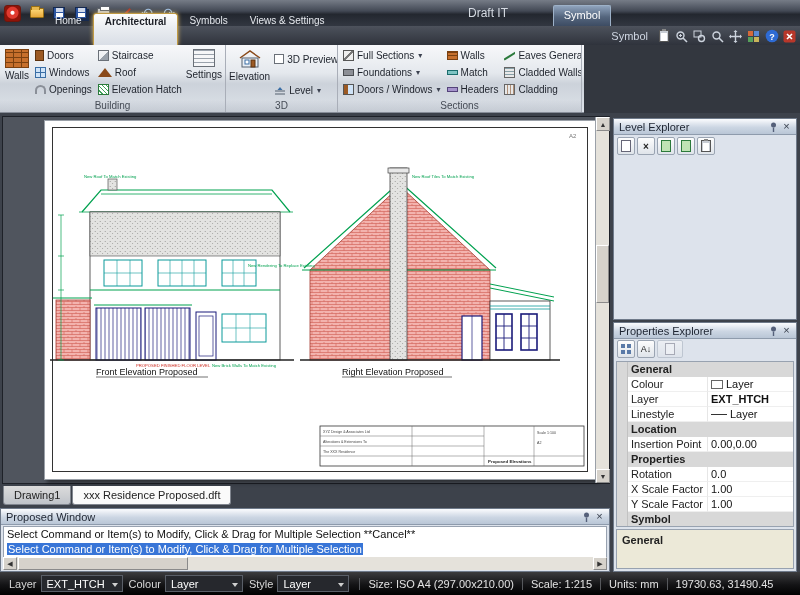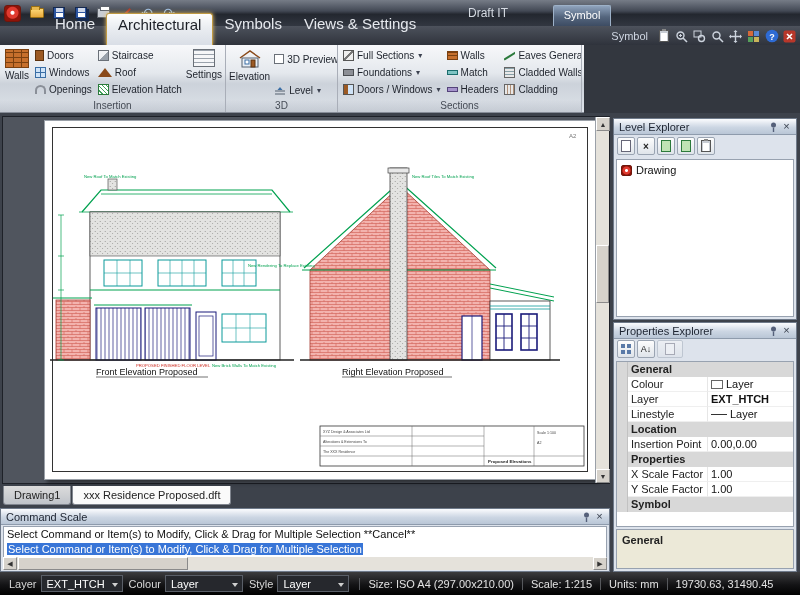--- a/index.html
+++ b/index.html
@@ -17,23 +17,23 @@
   .qa-btn { width:20px; height:19px; display:flex; align-items:center; justify-content:center; border-radius:2px; flex:none; }
   .glyph-undo { color:#9fc1e8; font-size:14px; line-height:1; }
   .tb-title { position:absolute; left:468px; top:6px; color:#d5dae2; font-size:12px; }
   .ctx-tab { position:absolute; left:553px; top:5px; width:58px; height:21px;
     background:linear-gradient(#8fa3bd,#54657d 55%,#3d4c63); border:1px solid #9db1c8; border-bottom:none;
     color:#fff; font-size:11px; text-align:center; padding-top:3px; border-radius:2px 2px 0 0; }
 
   
   .tabrow { position:absolute; left:0; top:26px; width:800px; height:19px;
     background:linear-gradient(#4d525c,#2f333c); display:flex; align-items:flex-end; padding-left:44px; }
-  .rtab { height:32px; padding:2px 11px 0; color:#e6e9ee; font-size:15px; border-radius:3px 3px 0 0; }
+  .rtab { height:32px; padding:2px 11px 0; color:#e6e9ee; font-size:10px; border-radius:3px 3px 0 0; }
   .rtab.active { background:linear-gradient(#fefefe,#eaedf1 45%,#d9dee6); color:#1c1f26;
-    border:1px solid #c09a43; border-bottom:none; box-shadow:0 0 4px #e8c169; }
+    border:1px solid #c09a43; border-bottom:none; box-shadow:0 0 4px #e8c169;font-weight:bold; }
   .tabrow-right { position:absolute; right:3px; top:28px; height:16px; display:flex; align-items:center; gap:3px; }
   .ctx-name { color:#cfd6e2; margin-right:5px; font-size:11px; }
   .mini-ic { width:15px; height:15px; display:flex; align-items:center; justify-content:center; }
 
   
   .ribbon-zone { position:absolute; left:0; top:45px; width:800px; height:68px; background:#33373f; }
   .ribbon-strip { position:absolute; left:0; top:0; width:584px; height:68px;
     background:linear-gradient(#f7f8fa,#e4e8ed 42%,#ccd2da 58%,#dde2e9);
     border-bottom:1px solid #878d98; display:flex; }
   .rgroup { position:relative; height:67px; border-right:1px solid #a9aeb8; padding:2px 3px 13px 3px; overflow:hidden; }
@@ -285,21 +285,21 @@
             <div class="sbtn">
                 <span class="ic-hatch"></span>
                 <span>Elevation Hatch</span>
               </div>
           </div>
           <div class="lbtn">
             <span class="ic-settings-lg"></span>
             <span>Settings</span>
           </div>
         </div>
-        <div class="rgroup-label">Insertion</div>
+        <div class="rgroup-label">Building</div>
       </div>
 
       <div class="rgroup" style="width:112px;">
         <div class="rgroup-body">
           <div class="lbtn">
             <svg width="24" height="20">
                 <path d="M2 9 L12 2 L22 9" fill="none" stroke="#8a4a1a" stroke-width="1.5"></path>
                 <rect x="4" y="9" width="16" height="9" fill="#e8eef5" stroke="#55606e"></rect>
                 <rect x="7" y="11" width="4" height="4" fill="#fff" stroke="#3a6ea5"></rect>
                 <rect x="13" y="11" width="4" height="7" fill="#9c5a24" stroke="#5d330f"></rect>
@@ -514,26 +514,20 @@
       <div class="tool-btn">
           <span class="ic-page green"></span>
         </div>
       <div class="tool-btn">
           <span class="ic-page green"></span>
         </div>
       <div class="tool-btn">
           <span class="ic-clip"></span>
         </div>
     </div>
-    <div class="llist">
-      <div class="litem">
-        <span class="red-sq"></span>
-        <span>Drawing</span>
-      </div>
-    </div>
   </div>
 
   <div class="panel" style="left:613px; top:322px; width:184px; height:250px;">
     <div class="panel-hd">
       <span>Properties Explorer</span>
       <span class="sp"></span>
       <span class="hd-ic">
           <svg width="9" height="10">
             <circle cx="4.5" cy="3" r="2.5" fill="#55607a"></circle>
             <path d="M4.5 5.5V10" stroke="#55607a" stroke-width="1.4"></path>
@@ -591,39 +585,44 @@
           <div class="pmargin"></div>
           <div class="plabel">Insertion Point</div>
           <div class="pvalue">0.00,0.00</div>
         </div>
       <div class="prow psec">
           <div class="pmargin"></div>
           <div class="plabel">Properties</div>
         </div>
       <div class="prow">
           <div class="pmargin"></div>
+          <div class="plabel">Rotation</div>
+          <div class="pvalue">0.0</div>
+        </div>
+      <div class="prow">
+          <div class="pmargin"></div>
           <div class="plabel">X Scale Factor</div>
           <div class="pvalue">1.00</div>
         </div>
       <div class="prow">
           <div class="pmargin"></div>
           <div class="plabel">Y Scale Factor</div>
           <div class="pvalue">1.00</div>
         </div>
       <div class="prow psec">
           <div class="pmargin"></div>
           <div class="plabel">Symbol</div>
         </div>
     </div>
     <div class="pdesc">General</div>
   </div>
 
   <div class="cmd">
     <div class="panel-hd">
-      <span>Command Scale</span>
+      <span>Proposed Window</span>
       <span class="sp"></span>
       <span class="hd-ic">
           <svg width="9" height="10">
             <circle cx="4.5" cy="3" r="2.5" fill="#55607a"></circle>
             <path d="M4.5 5.5V10" stroke="#55607a" stroke-width="1.4"></path>
           </svg>
         </span>
       <span class="hd-ic">×</span>
     </div>
     <div class="cmd-body">

